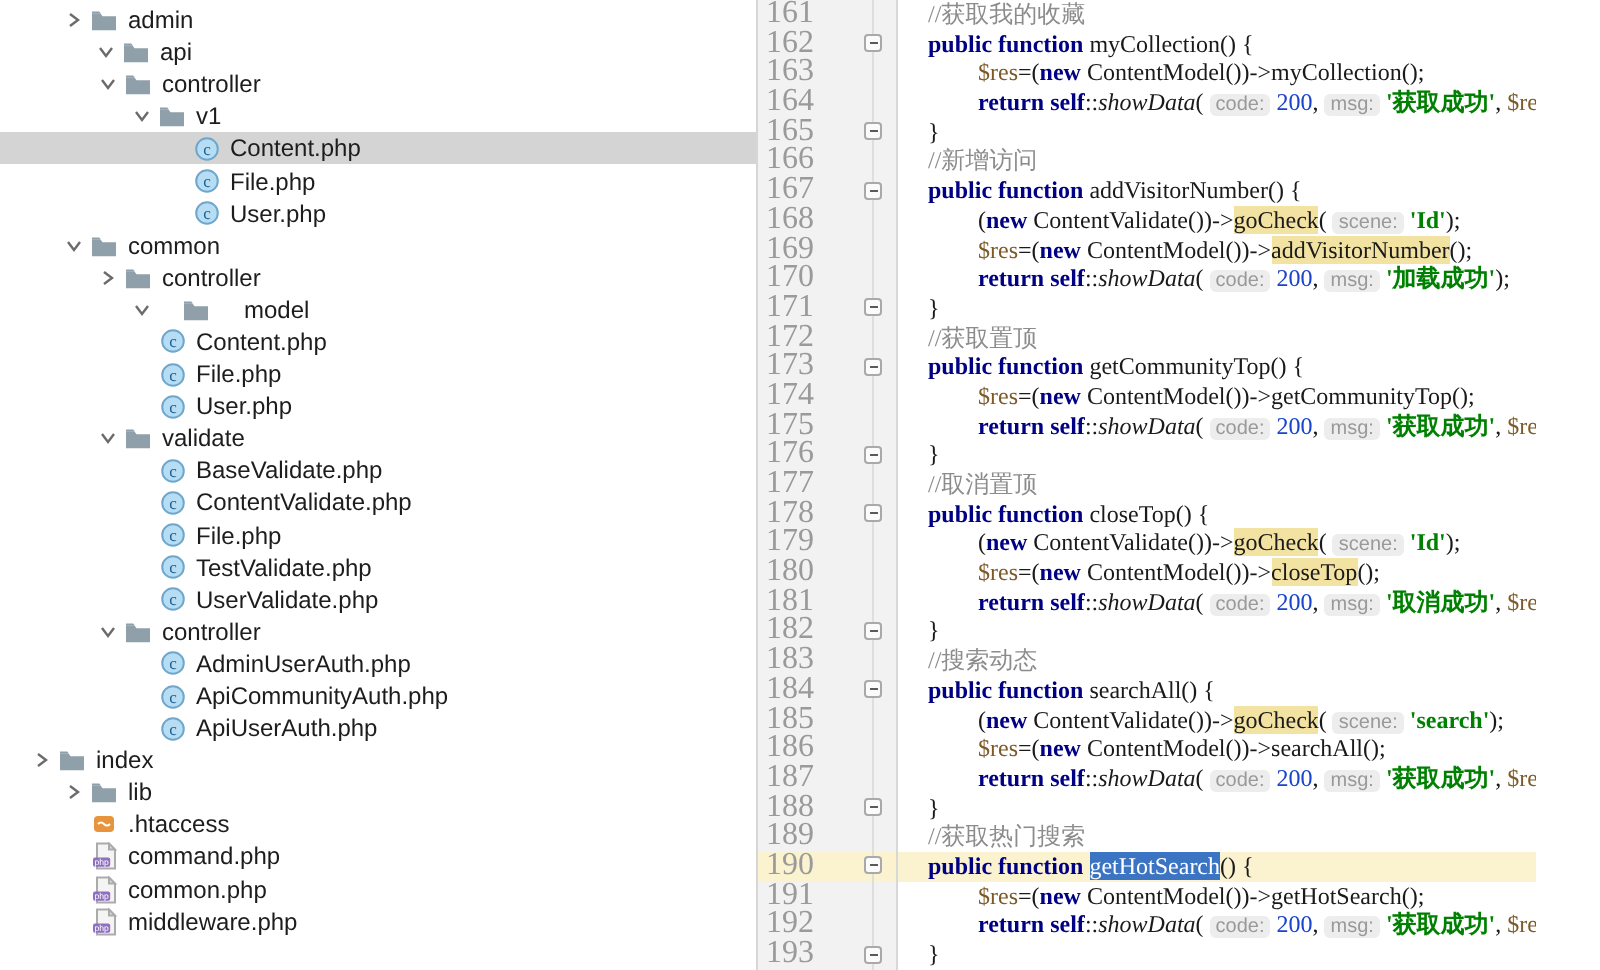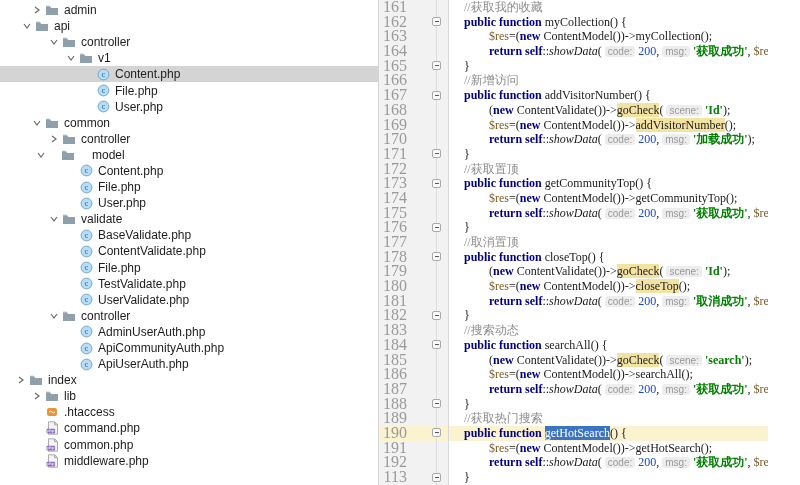--- a/index.html
+++ b/index.html
@@ -59,21 +59,21 @@
           </svg>
         </span>
         <span class="ticon">
           <svg width="14" height="12" viewBox="0 0 14 12">
             <path d="M1 2.6 h4.1 l1.2 1.5 H13 v7 H1 z" fill="#8fa0ab"></path>
             <path d="M1 2.6 V1.8 h3.6 l0.8 0.8 z" fill="#8fa0ab"></path>
           </svg>
         </span>
         <span class="tlabel">admin</span>
       </div>
-      <div class="trow" style="padding-left: 20px;">
+      <div class="trow" style="padding-left: 46px;">
         <span class="chev exp">
           <svg width="8" height="8" viewBox="0 0 8 8">
             <polyline points="2,1 6,4 2,7" fill="none" stroke="#6b6b6b" stroke-width="1.2"></polyline>
           </svg>
         </span>
         <span class="ticon">
           <svg width="14" height="12" viewBox="0 0 14 12">
             <path d="M1 2.6 h4.1 l1.2 1.5 H13 v7 H1 z" fill="#8fa0ab"></path>
             <path d="M1 2.6 V1.8 h3.6 l0.8 0.8 z" fill="#8fa0ab"></path>
           </svg>
@@ -159,21 +159,21 @@
           </svg>
         </span>
         <span class="ticon">
           <svg width="14" height="12" viewBox="0 0 14 12">
             <path d="M1 2.6 h4.1 l1.2 1.5 H13 v7 H1 z" fill="#8fa0ab"></path>
             <path d="M1 2.6 V1.8 h3.6 l0.8 0.8 z" fill="#8fa0ab"></path>
           </svg>
         </span>
         <span class="tlabel">controller</span>
       </div>
-      <div class="trow" style="padding-left: 34px; gap: 12px;">
+      <div class="trow" style="padding-left: 64px; gap: 12px;">
         <span class="chev exp">
           <svg width="8" height="8" viewBox="0 0 8 8">
             <polyline points="2,1 6,4 2,7" fill="none" stroke="#6b6b6b" stroke-width="1.2"></polyline>
           </svg>
         </span>
         <span class="ticon">
           <svg width="14" height="12" viewBox="0 0 14 12">
             <path d="M1 2.6 h4.1 l1.2 1.5 H13 v7 H1 z" fill="#8fa0ab"></path>
             <path d="M1 2.6 V1.8 h3.6 l0.8 0.8 z" fill="#8fa0ab"></path>
           </svg>
@@ -419,15 +419,15 @@
       <div class="eline"><span class="gnum">183</span><span class="gfold"></span><span class="ecode" style="padding-left: 15px;"><span class="tk-cmt">//搜索动态</span></span></div>
       <div class="eline"><span class="gnum">184</span><span class="gfold"><span class="fold-marker"></span></span><span class="ecode" style="padding-left: 15px;"><span class="tk-kw">public function</span><span class="tk-plain"> searchAll() {</span></span></div>
       <div class="eline"><span class="gnum">185</span><span class="gfold"></span><span class="ecode" style="padding-left: 40px;"><span class="tk-plain">(</span><span class="tk-kw">new</span><span class="tk-plain"> ContentValidate())-&gt;</span><span class="tk-hl">goCheck</span><span class="tk-plain">( </span><span class="tk-hint">scene:</span><span class="tk-plain"> </span><span class="tk-str">'search'</span><span class="tk-plain">);</span></span></div>
       <div class="eline"><span class="gnum">186</span><span class="gfold"></span><span class="ecode" style="padding-left: 40px;"><span class="tk-var">$res</span><span class="tk-plain">=(</span><span class="tk-kw">new</span><span class="tk-plain"> </span><span class="tk-cls">ContentModel</span><span class="tk-plain">())-&gt;searchAll();</span></span></div>
       <div class="eline"><span class="gnum">187</span><span class="gfold"></span><span class="ecode" style="padding-left: 40px;"><span class="tk-kw">return self</span><span class="tk-plain">::</span><span class="tk-mth">showData</span><span class="tk-plain">( </span><span class="tk-hint">code:</span><span class="tk-plain"> </span><span class="tk-num">200</span><span class="tk-plain">, </span><span class="tk-hint">msg:</span><span class="tk-plain"> </span><span class="tk-str">'获取成功'</span><span class="tk-plain">, </span><span class="tk-var">$res</span><span class="tk-plain">);</span></span></div>
       <div class="eline"><span class="gnum">188</span><span class="gfold"><span class="fold-marker"></span></span><span class="ecode" style="padding-left: 15px;"><span class="tk-plain">}</span></span></div>
       <div class="eline"><span class="gnum">189</span><span class="gfold"></span><span class="ecode" style="padding-left: 15px;"><span class="tk-cmt">//获取热门搜索</span></span></div>
       <div class="eline cur"><span class="gnum">190</span><span class="gfold"><span class="fold-marker"></span></span><span class="ecode" style="padding-left: 15px;"><span class="tk-kw">public function</span><span class="tk-plain"> </span><span class="tk-sel">getHotSearch</span><span class="tk-plain">() {</span></span></div>
       <div class="eline"><span class="gnum">191</span><span class="gfold"></span><span class="ecode" style="padding-left: 40px;"><span class="tk-var">$res</span><span class="tk-plain">=(</span><span class="tk-kw">new</span><span class="tk-plain"> </span><span class="tk-cls">ContentModel</span><span class="tk-plain">())-&gt;getHotSearch();</span></span></div>
       <div class="eline"><span class="gnum">192</span><span class="gfold"></span><span class="ecode" style="padding-left: 40px;"><span class="tk-kw">return self</span><span class="tk-plain">::</span><span class="tk-mth">showData</span><span class="tk-plain">( </span><span class="tk-hint">code:</span><span class="tk-plain"> </span><span class="tk-num">200</span><span class="tk-plain">, </span><span class="tk-hint">msg:</span><span class="tk-plain"> </span><span class="tk-str">'获取成功'</span><span class="tk-plain">, </span><span class="tk-var">$res</span><span class="tk-plain">);</span></span></div>
-      <div class="eline"><span class="gnum">113</span><span class="gfold"><span class="fold-marker"></span></span><span class="ecode" style="padding-left: 15px;"><span class="tk-plain">}</span></span></div>
+      <div class="eline"><span class="gnum">193</span><span class="gfold"><span class="fold-marker"></span></span><span class="ecode" style="padding-left: 15px;"><span class="tk-plain">}</span></span></div>
     </div>
 </div>
 
 </body></html>

